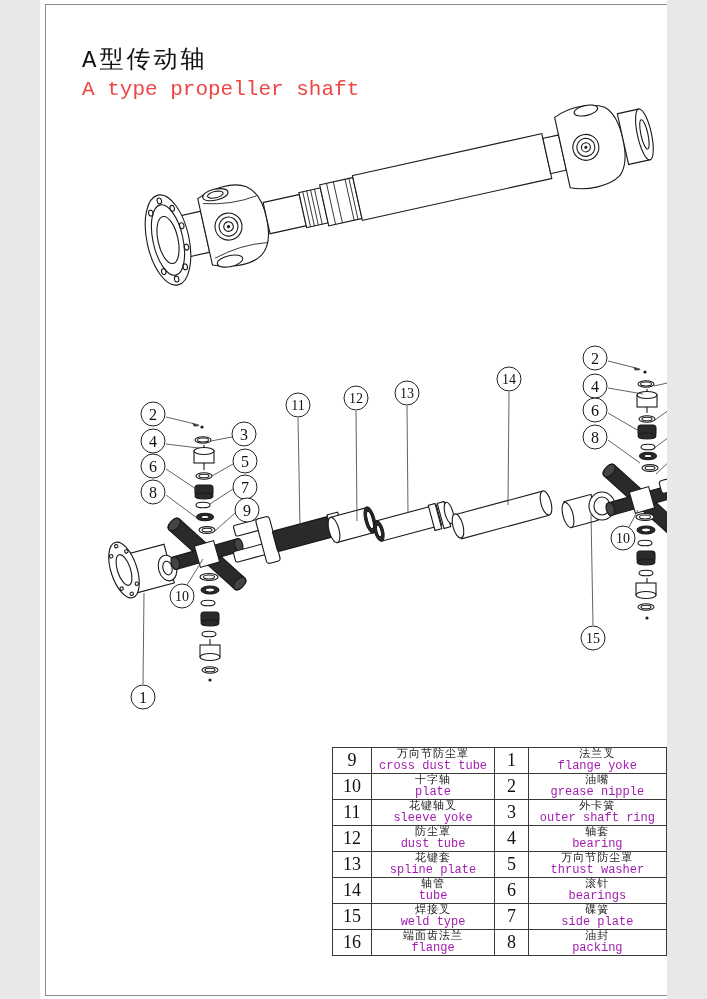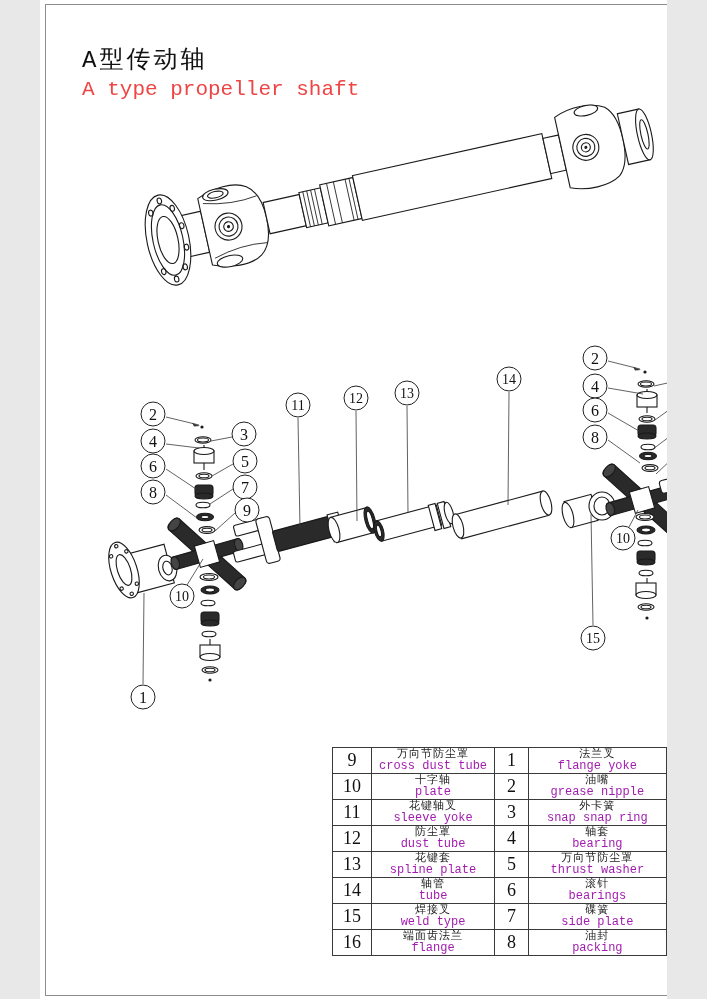--- a/index.html
+++ b/index.html
@@ -339,21 +339,21 @@
         </tr>
         <tr>
           <td class="num">11</td>
           <td class="nm">
             <div class="cn">花键轴叉</div>
             <div class="en">sleeve yoke</div>
           </td>
           <td class="num num2">3</td>
           <td class="nm nm2">
             <div class="cn">外卡簧</div>
-            <div class="en">snap snap ring</div>
+            <div class="en">outer shaft ring</div>
           </td>
         </tr>
         <tr>
           <td class="num">12</td>
           <td class="nm">
             <div class="cn">防尘罩</div>
             <div class="en">dust tube</div>
           </td>
           <td class="num num2">4</td>
           <td class="nm nm2">

